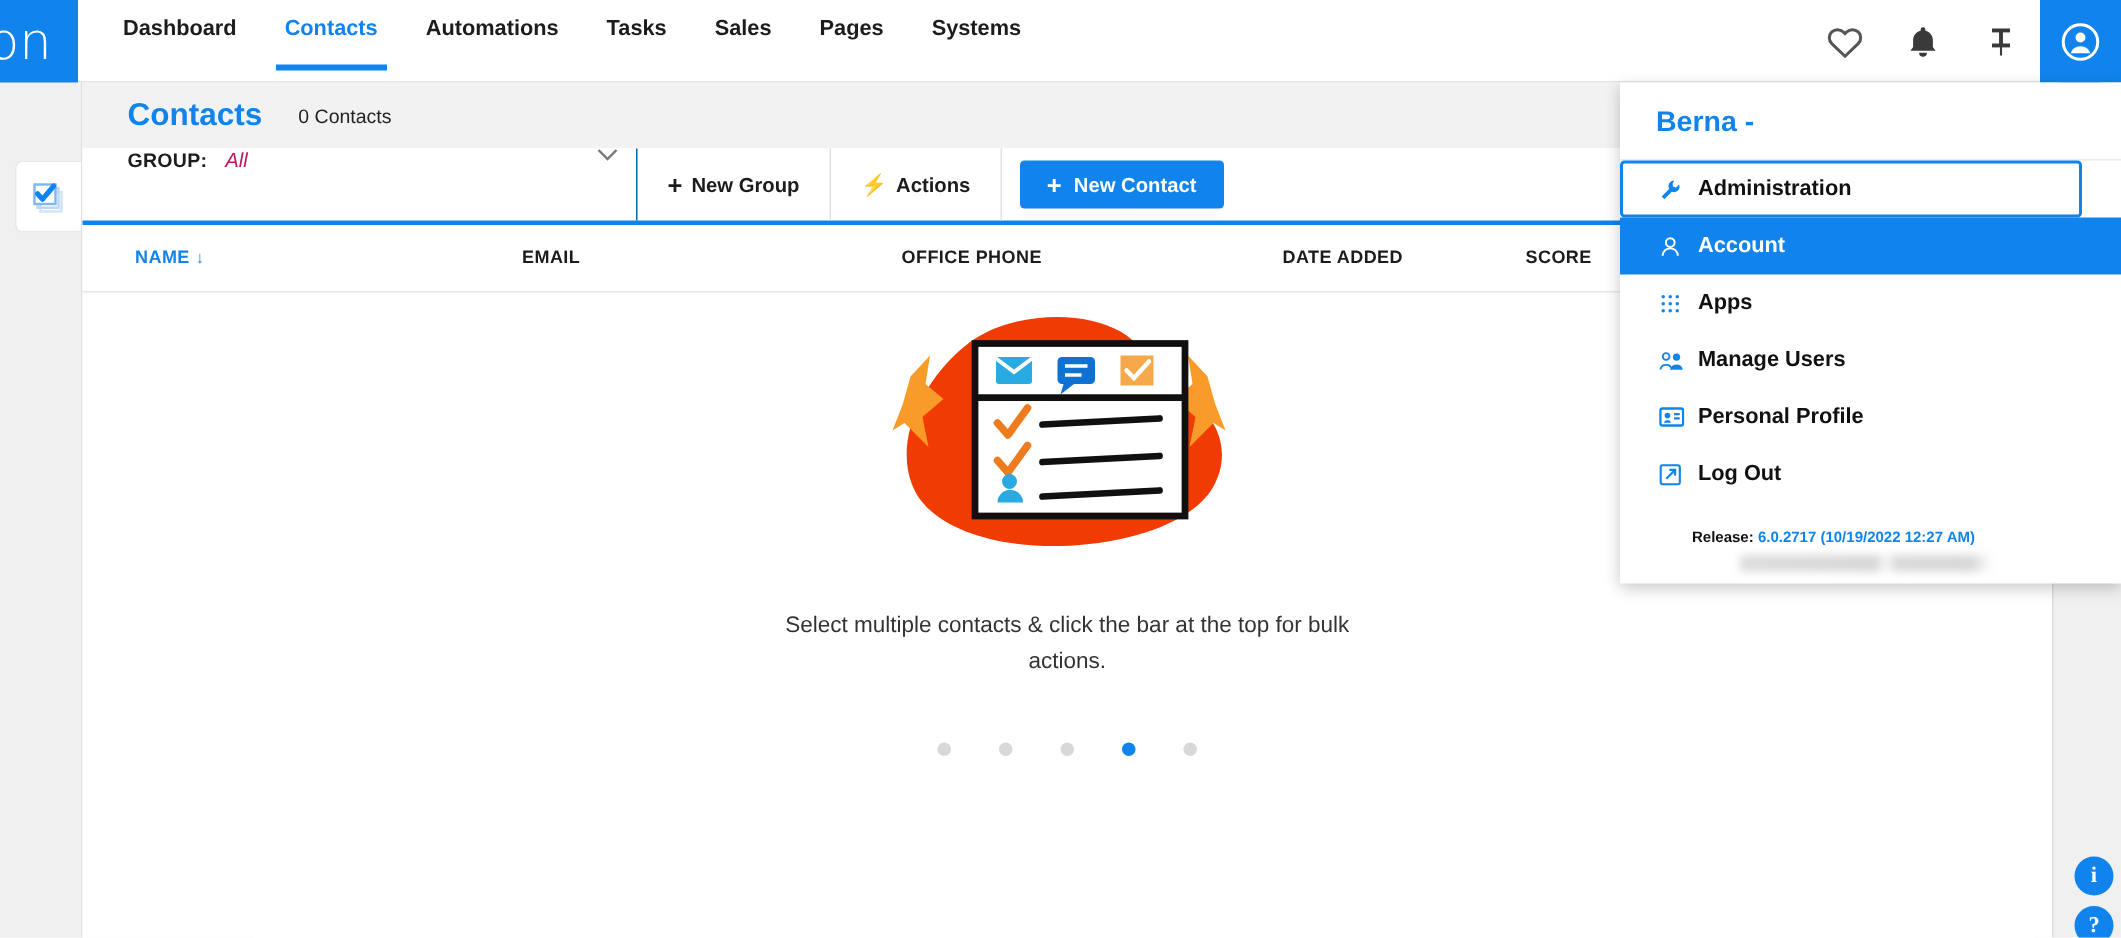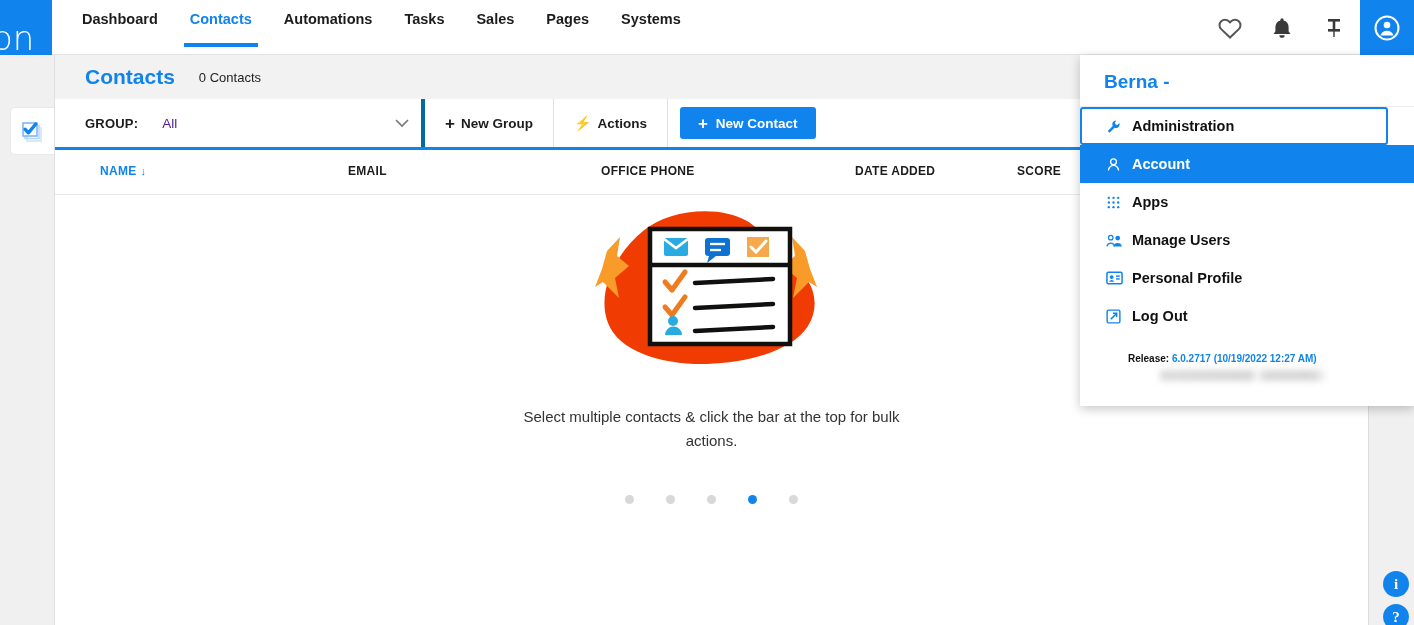--- a/index.html
+++ b/index.html
@@ -12,21 +12,21 @@
   #app { position: relative; width: 1414px; height: 625px; background:#fff; }
 
   
   .topnav {
     position: absolute; top: 0; left: 0; width: 1414px; height: 55px;
     background: #ffffff; border-bottom: 1px solid #e3e3e3;
     display: flex; align-items: stretch; z-index: 30;
   }
   .logo-box {
     width: 52px; height: 55px; background: #1084ec;
-    display: flex; align-items: flex-end; justify-content: flex-start;
+    display: flex; align-items: center; justify-content: flex-start;
     overflow: hidden; flex: 0 0 52px;
   }
   .logo-text {
     color: #fff; font-size: 34px; font-weight: 300; letter-spacing: 0px;
     margin-left: -8px; line-height: 1;
     font-family: "DejaVu Sans", sans-serif;
   }
   .nav-items { display: flex; align-items: center; height: 38px; margin-left: 14px; }
   .nav-item {
     position: relative; height: 55px; display: flex; align-items: center;
@@ -93,25 +93,25 @@
     padding-left: 30px;
   }
   .page-title { font-size: 21px; font-weight: bold; color: #1084ec; }
   .page-count { font-size: 13px; color: #222; margin-left: 24px; font-weight: normal; }
 
   .toolbar {
     height: 51px; background: #fff; display: flex; align-items: stretch;
     border-bottom: 3px solid #1084ec;
   }
   .group-select {
-    flex: 0 0 370px; display: flex; align-items: center; padding: 0 12px 0 30px;
-    border-right: 4px solid #0369a1; cursor: pointer; position: relative;
+    flex: 0 0 370px; display: flex; padding: 0 12px 0 30px;
+    border-right: 1px solid #0369a1; cursor: pointer; position: relative;
   }
   .group-label { font-size: 13px; font-weight: bold; color: #1c1c1c; letter-spacing:.2px; }
-  .group-value { font-size: 13.5px; color: #4c1d95; margin-left: 24px; }
+  .group-value { font-size: 13.5px; color: #be185d; margin-left: 12px; font-style: italic; }
   .chev { margin-left: auto; color: #666; font-size: 13px; }
   .tb-btn {
     display: flex; align-items: center; justify-content: center; gap: 6px;
     padding: 0 20px; font-size: 13.5px; font-weight: bold; color: #1c1c1c;
     border-right: 1px solid #e0e0e0; cursor: pointer; white-space: nowrap;
   }
   .tb-primary-wrap { display: flex; align-items: center; padding: 0 12px; }
   .tb-primary {
     background: #1084ec; color: #fff; font-size: 13.5px; font-weight: bold;
     height: 32px; border-radius: 3px; padding: 0 18px; display: flex;
@@ -144,21 +144,21 @@
     line-height: 1.6; max-width: 400px;
   }
   .dots { margin-top: 42px; display: flex; gap: 32px; }
   .dot { width: 9px; height: 9px; border-radius: 50%; background: #d8d8d8; cursor: pointer; }
   .dot.on { background: #1084ec; }
 
   
   .dropdown {
     position: absolute; top: 55px; left: 1080px; width: 334px;
     background: #fff; box-shadow: 0 3px 10px rgba(0,0,0,.22);
-    z-index: 40; padding-bottom: 25px;
+    z-index: 40; padding-bottom: 8px;
   }
   .dd-user {
     padding: 16px 0 13px 24px; font-size: 19px; font-weight: bold; color: #1084ec;
     border-bottom: 1px solid #ececec;
   }
   .dd-item {
     display: flex; align-items: center; height: 38px; padding-left: 26px;
     font-size: 14.5px; font-weight: bold; color: #111; cursor: pointer;
   }
   .dd-item .dd-ico {
@@ -290,21 +290,21 @@
         </div>
         <div class="tb-primary-wrap">
           <button class="tb-primary">
             <span class="plus-glyph">+</span>
             <span>New Contact</span>
           </button>
         </div>
       </div>
 
       <div class="table-head">
-        <div class="th sorted" style="left:45px;">
+        <div class="th sorted" style="left:35px;">
           <span>NAME</span><span class="sort-arrow">↓</span>
         </div>
         <div class="th" style="left:293px;">EMAIL</div>
         <div class="th" style="left:546px;">OFFICE PHONE</div>
         <div class="th" style="left:800px;">DATE ADDED</div>
         <div class="th" style="left:962px;text-align:center;">SCORE</div>
       </div>
 
       <div class="empty">
         <svg class="empty-art" viewBox="0 0 270 180">

